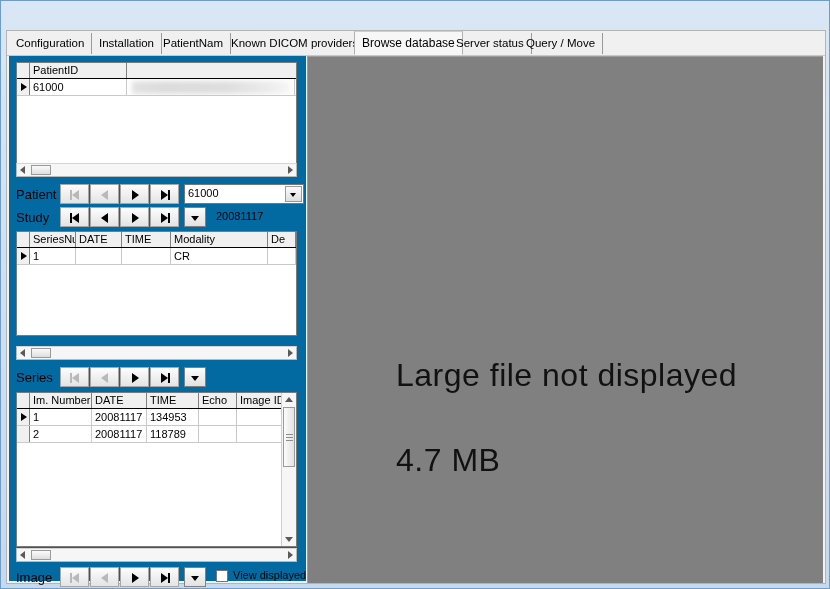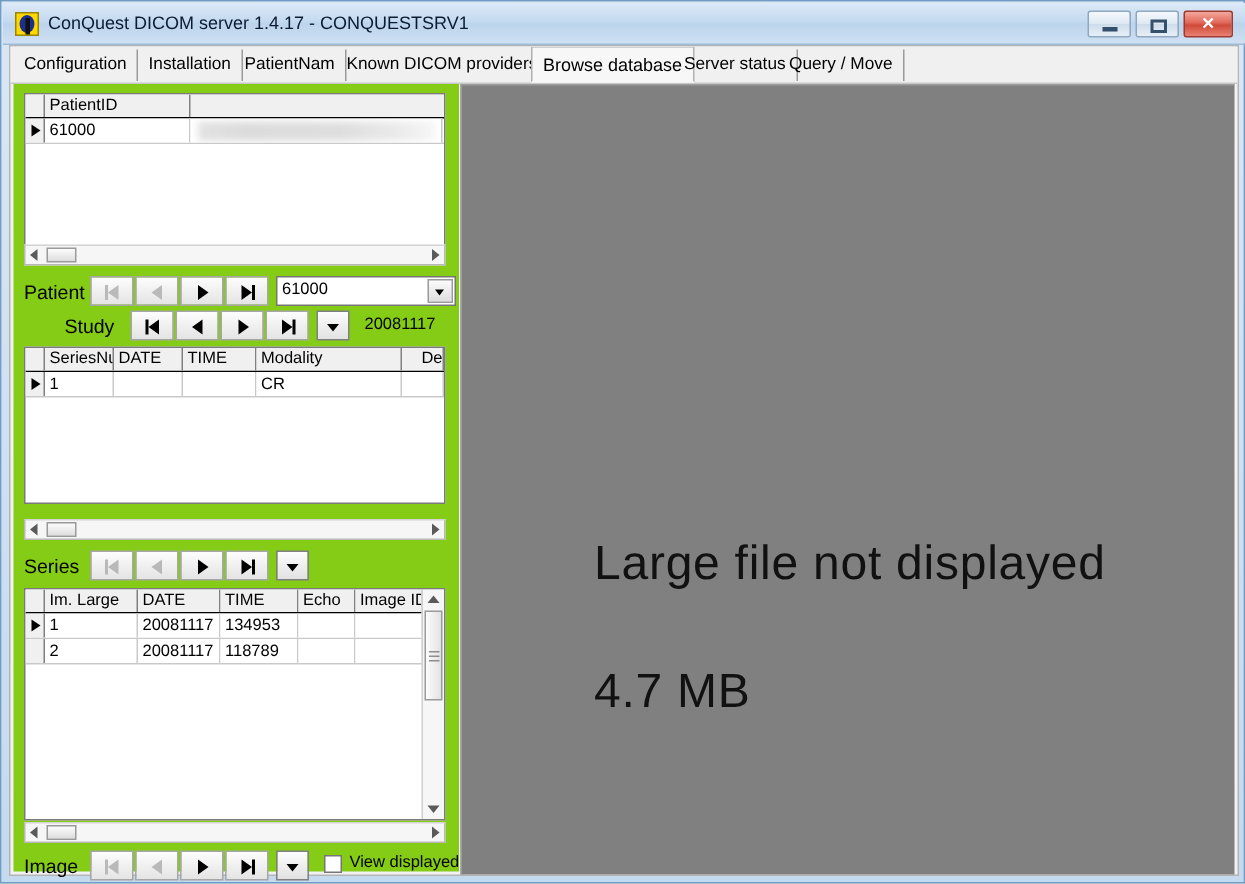--- a/index.html
+++ b/index.html
@@ -143,21 +143,21 @@
     border-bottom: 1px solid #f7f7f7;
     border-top: 1px solid #cfcfcf;
     font-size: 12px;
   }
 
   
   #leftpanel {
     position: absolute;
     left: 2px; top: 25px;
     width: 297px; height: 525px;
-    background: #84cc16;
+    background: #0369a1;
   }
 
   
   .grid {
     position: absolute;
     background: #ffffff;
     border: 1px solid #7a7a7a;
     box-sizing: border-box;
     overflow: hidden;
   }
@@ -463,37 +463,20 @@
     color: #111;
     white-space: nowrap;
     letter-spacing: 0.5px;
   }
 </style>
 </head>
 <body>
 
 <div id="window">
 
-  <div id="titlebar">
-    <div id="app-icon">
-      <div class="disc"></div>
-        <div class="bar"></div>
-    </div>
-    <div id="title-text">ConQuest DICOM server 1.4.17 - CONQUESTSRV1</div>
-
-    <div class="winbtn" id="btn-min">
-      <div class="minbox"></div>
-    </div>
-    <div class="winbtn" id="btn-max">
-      <div class="maxbox"></div>
-    </div>
-    <div class="winbtn" id="btn-close">
-      <div class="glyph">✕</div>
-    </div>
-  </div>
 
   <div id="client">
 
     <div id="tabstrip">
       <div class="tab" style="left:2px;">Configuration</div>
       <div class="tab" style="left:85px;">Installation</div>
       <div class="tab" style="left:149px;">PatientNam</div>
       <div class="tab" style="left:217px;">Known DICOM providers</div>
       <div class="tab active" style="left:347px;">Browse database</div>
       <div class="tab" style="left:442px;">Server status</div>
@@ -538,21 +521,21 @@
             <div class="g g-last"></div>
           </div>
         <div class="combo" style="left:168px; width:120px;">
           <div class="cval">61000</div>
           <div class="cbtn">
               <div class="dn"></div>
             </div>
         </div>
       </div>
 
-      <div class="navrow" style="left:7px; top:151px; width:285px;margin-left:27px;">
+      <div class="navrow" style="left:7px; top:151px; width:285px;">
         <div class="navlabel">Study</div>
         <div class="navbtn" style="left:44px;">
             <div class="g g-first"></div>
           </div>
         <div class="navbtn" style="left:74px;">
             <div class="g g-prev"></div>
           </div>
         <div class="navbtn" style="left:104px;">
             <div class="g g-next"></div>
           </div>
@@ -565,21 +548,21 @@
         <div class="statictext" style="left:200px; top:3px;">20081117</div>
       </div>
 
       <div class="grid" style="left:7px; top:175px; width:281px; height:105px;">
         <div class="grid-header">
           <div class="ind-cell"></div>
           <div class="hcell" style="width:46px; flex:0 0 46px;">SeriesNu</div>
           <div class="hcell" style="width:46px; flex:0 0 46px;">DATE</div>
           <div class="hcell" style="width:49px; flex:0 0 49px;">TIME</div>
           <div class="hcell" style="width:97px; flex:0 0 97px;">Modality</div>
-          <div class="hcell" style="width:28px; flex:0 0 28px;text-align:right;">De</div>
+          <div class="hcell" style="width:28px; flex:0 0 28px;">De</div>
         </div>
         <div class="grid-row">
           <div class="ind-cell">
               <div class="tri"></div>
             </div>
           <div class="cell" style="width:46px; flex:0 0 46px;">1</div>
           <div class="cell" style="width:46px; flex:0 0 46px;"></div>
           <div class="cell" style="width:49px; flex:0 0 49px;"></div>
           <div class="cell" style="width:97px; flex:0 0 97px;">CR</div>
           <div class="cell" style="width:28px; flex:0 0 28px;"></div>
@@ -606,21 +589,21 @@
             <div class="g g-last"></div>
           </div>
         <div class="dropbtn" style="left:168px;">
             <div class="dn"></div>
           </div>
       </div>
 
       <div class="grid" style="left:7px; top:336px; width:281px; height:155px;">
         <div class="grid-header">
           <div class="ind-cell"></div>
-          <div class="hcell" style="width:62px; flex:0 0 62px;">Im. Large</div>
+          <div class="hcell" style="width:62px; flex:0 0 62px;">Im. Number</div>
           <div class="hcell" style="width:55px; flex:0 0 55px;">DATE</div>
           <div class="hcell" style="width:52px; flex:0 0 52px;">TIME</div>
           <div class="hcell" style="width:38px; flex:0 0 38px;">Echo</div>
           <div class="hcell" style="width:45px; flex:0 0 45px;">Image ID</div>
         </div>
         <div class="grid-row">
           <div class="ind-cell">
               <div class="tri"></div>
             </div>
           <div class="cell" style="width:62px; flex:0 0 62px;">1</div>

